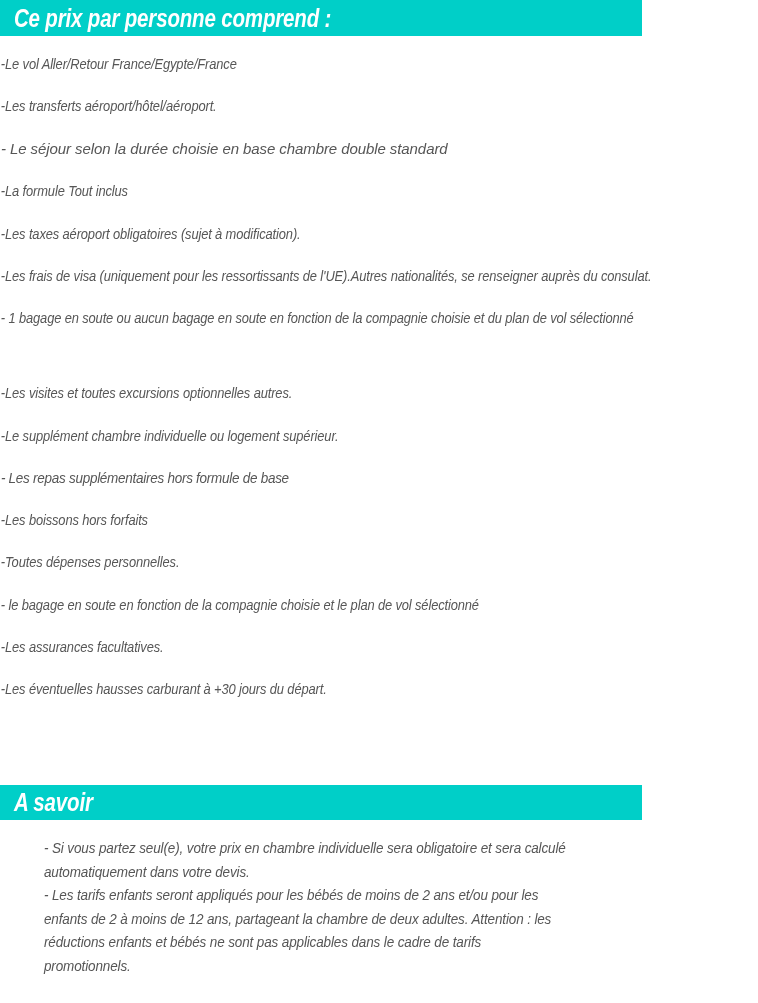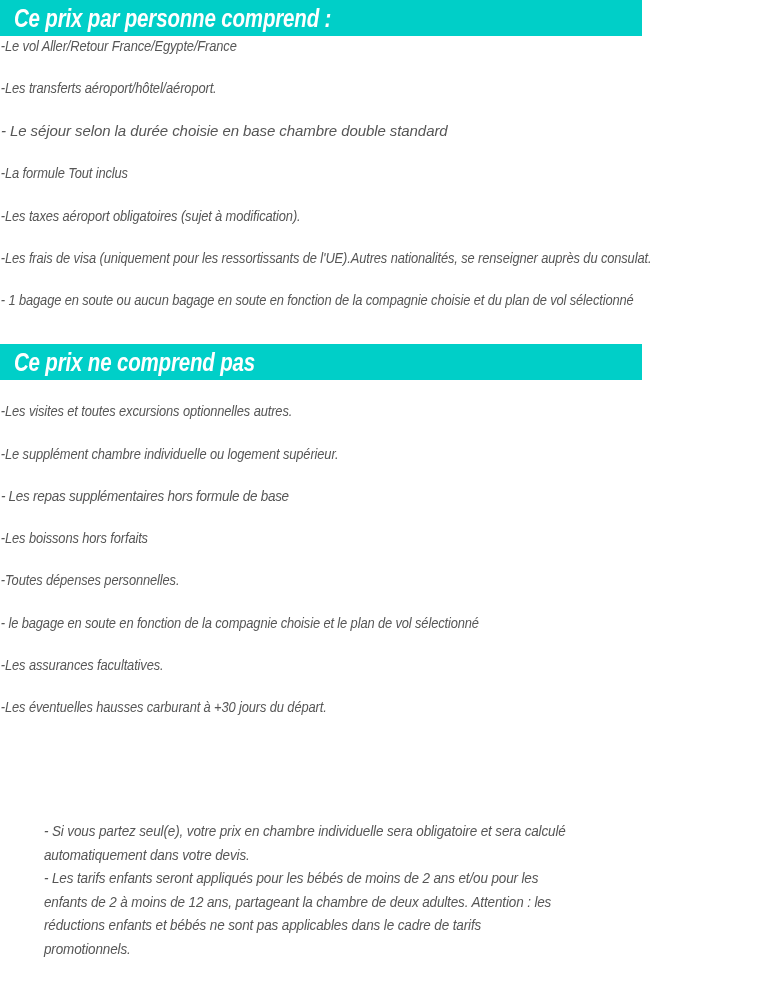--- a/index.html
+++ b/index.html
@@ -94,21 +94,21 @@
     font-size: 15px;
     line-height: 23.5px;
     letter-spacing: -0.15px;
     margin: 0;
     padding-right: 10px;
     transform: scaleX(0.9);
     transform-origin: left center;
   }
 
   
-  #body-comprend { padding-top: 1px; }
+  #body-comprend { padding-top: 19px; }
   #body-comprend .line { margin-bottom: 25px; }
 
   #gap-after-comprend { height: 11px; }
 
   #body-ne-comprend-pas { padding-top: 22px; }
   #body-ne-comprend-pas .line { margin-bottom: 25px; }
 
   #gap-after-ne-comprend-pas { height: 63px; }
 
   #body-a-savoir { padding-top: 16px; padding-left: 44px; }
@@ -128,36 +128,36 @@
     <div class="line narrow">-Les transferts aéroport/hôtel/aéroport.</div>
     <div class="line wide">- Le séjour selon la durée choisie en base chambre double standard</div>
     <div class="line narrow">-La formule Tout inclus</div>
     <div class="line narrow">-Les taxes aéroport obligatoires (sujet à modification).</div>
     <div class="line narrow">-Les frais de visa   (uniquement pour les ressortissants de l'UE).Autres nationalités, se renseigner auprès du consulat.</div>
     <div class="line narrow">- 1 bagage en soute ou aucun bagage en soute en fonction de la compagnie choisie et du plan de vol sélectionné</div>
   </div>
 
   <div id="gap-after-comprend"></div>
 
-  <div class="section-bar" id="bar-ne-comprend-pas">
-    <span class="bar-title">Ce prix ne comprend pas</span>
-  </div>
 
   <div class="section-body" id="body-ne-comprend-pas">
     <div class="line narrow">-Les visites et toutes excursions optionnelles autres.</div>
     <div class="line narrow">-Le supplément chambre individuelle ou logement supérieur.</div>
     <div class="line semiwide">- Les repas supplémentaires hors formule de base</div>
     <div class="line narrow">-Les boissons hors forfaits</div>
     <div class="line narrow">-Toutes dépenses personnelles.</div>
     <div class="line narrow">- le bagage en soute en fonction de la compagnie choisie et le plan de vol sélectionné</div>
     <div class="line narrow">-Les assurances facultatives.</div>
     <div class="line narrow">-Les éventuelles hausses carburant à +30 jours du départ.</div>
   </div>
 
   <div id="gap-after-ne-comprend-pas"></div>
 
+  <div class="section-bar" id="bar-a-savoir">
+    <span class="bar-title">A savoir</span>
+  </div>
 
   <div class="section-body" id="body-a-savoir">
     <p class="para">- Si vous partez seul(e), votre prix en chambre individuelle sera obligatoire et sera calculé automatiquement dans votre devis.</p>
     <p class="para">- Les tarifs enfants seront appliqués pour les bébés de moins de 2 ans et/ou pour les enfants de 2 à moins de 12 ans, partageant la chambre de deux adultes. Attention : les réductions enfants et bébés ne sont pas applicables dans le cadre de tarifs promotionnels.</p>
   </div>
 
 </div>
 
 </body></html>

